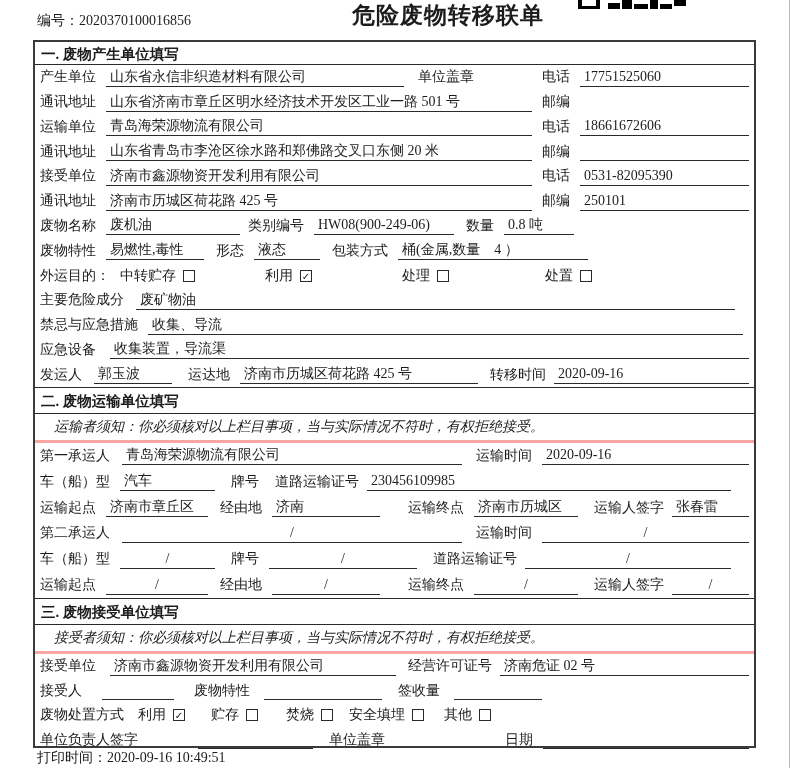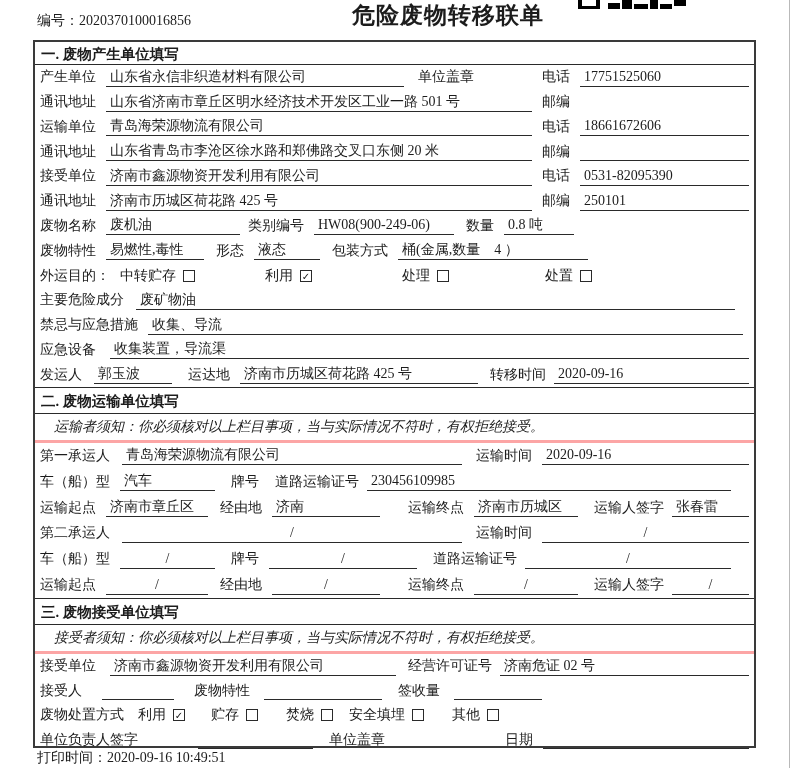--- a/index.html
+++ b/index.html
@@ -284,21 +284,21 @@
         <span class="cb"></span>
       </span>
       <span class="opt" style="margin-left:28px">
         <span class="lbl">焚烧</span>
         <span class="cb"></span>
       </span>
       <span class="opt" style="margin-left:16px">
         <span class="lbl">安全填埋</span>
         <span class="cb"></span>
       </span>
-      <span class="opt" style="margin-left:28px">
+      <span class="opt" style="margin-left:20px">
         <span class="lbl">其他</span>
         <span class="cb"></span>
       </span>
     </div>
 
     <div class="row">
       <span class="lbl">单位负责人签字</span>
       <span class="u" style="width:115px;margin-left:60px"></span>
       <span class="lbl" style="margin-left:16px">单位盖章</span>
       <span class="lbl" style="margin-left:120px">日期</span>

